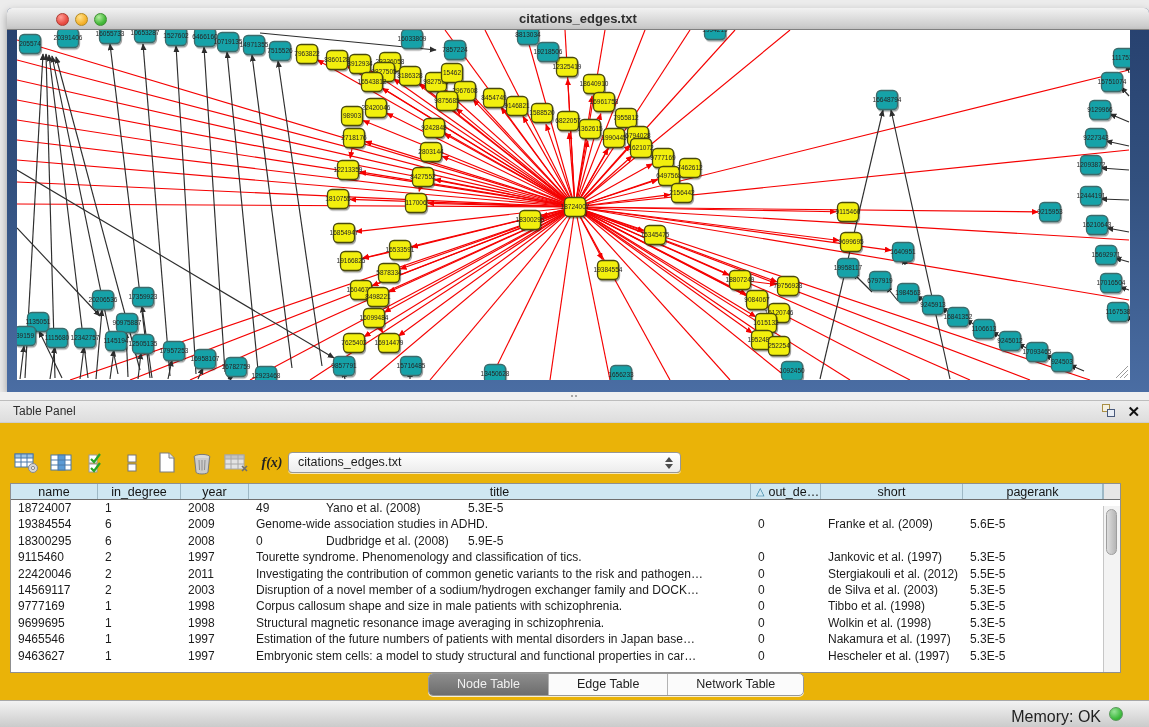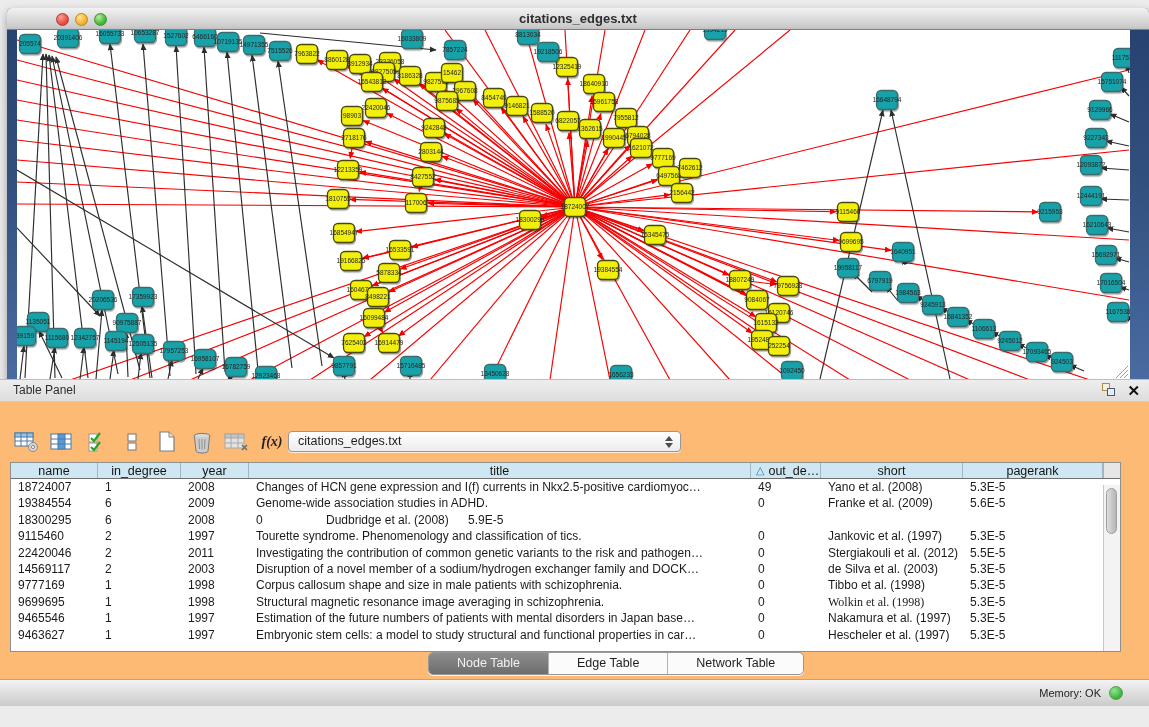--- a/index.html
+++ b/index.html
@@ -29,21 +29,21 @@
     font-size:13px;font-weight:bold;color:#2e2e2e;
   }
   .net-canvas{
     position:absolute;left:10px;top:22px;width:1113px;height:350px;background:#ffffff;overflow:hidden;
   }
   .net-canvas svg{position:absolute;left:0;top:0;}
   
   .splitter{position:absolute;left:0;top:392px;width:1149px;height:8px;background:#f0f0f0;}
   .splitter .dot{position:absolute;top:3px;width:2px;height:2px;background:#8f8f8f;border-radius:50%;}
   
-  .table-panel{position:absolute;left:0;top:379px;width:1149px;height:327px;background:#fdba74;border-top:1px solid #bdbdbd;box-sizing:border-box;}
+  .table-panel{position:absolute;left:0;top:400px;width:1149px;height:327px;background:#eab308;border-top:1px solid #bdbdbd;box-sizing:border-box;}
   .panel-header{position:relative;height:21px;background:linear-gradient(#eeeeee,#dddddd);border-bottom:1px solid #cfcfcf;}
   .panel-title{position:absolute;left:13px;top:0;line-height:21px;font-size:12px;color:#2e2e2e;}
   .float-btn{position:absolute;right:32px;top:3px;width:16px;height:14px;cursor:default;}
   .float-btn .sq1{position:absolute;left:1px;top:0;width:8px;height:8px;border:1.5px solid #a98e44;box-sizing:border-box;background:#f5f0df;}
   .float-btn .sq2{position:absolute;left:6px;top:5px;width:8px;height:8px;border:1.5px solid #49597a;box-sizing:border-box;background:#e8edf5;}
   .close-btn{position:absolute;right:9px;top:1px;font-size:15px;font-weight:bold;color:#111;line-height:19px;}
   
   .toolbar{position:absolute;left:14px;top:48px;height:28px;display:flex;align-items:center;gap:9px;}
   .tbtn{width:26px;height:24px;display:flex;align-items:center;justify-content:center;}
   .fx{font-family:"Liberation Serif",serif;font-style:italic;font-weight:bold;font-size:14px;color:#222;}
@@ -67,21 +67,21 @@
   .td{font-size:12px;color:#1b1b1b;line-height:16.4px;padding-left:7px;white-space:nowrap;overflow:hidden;box-sizing:border-box;}
   .vscroll{position:absolute;right:0;top:22px;bottom:0;width:17px;background:#f3f3f3;border-left:1px solid #c6c6c6;box-sizing:border-box;}
   .vthumb{position:absolute;left:2px;top:3px;width:11px;height:46px;border-radius:6px;background:linear-gradient(90deg,#dedede,#b5b5b5);border:1px solid #9e9e9e;box-sizing:border-box;}
   
   .tabs{position:absolute;left:428px;top:272px;height:21px;display:flex;border:1px solid #989898;border-radius:5px;overflow:hidden;background:#fbfbfb;box-shadow:0 1px 0 rgba(255,255,255,.8);}
   .tab{padding:0 28px;line-height:21px;font-size:12.5px;color:#1e1e1e;border-right:1px solid #b3b3b3;}
   .tab:last-child{border-right:none;}
   .tab.active{background:linear-gradient(#8d8d8d,#6d6d6d);color:#f1f1f1;}
   
   .statusbar{position:absolute;left:0;bottom:0;width:1149px;height:27px;background:linear-gradient(#f3f3f3,#cbcbcb);border-top:1px solid #a8a8a8;box-sizing:border-box;}
-  .memlabel{position:absolute;right:48px;top:7px;font-size:11px;color:#1f1f1f;}
+  .memlabel{position:absolute;right:48px;top:7px;font-size:16px;color:#1f1f1f;}
   .memdot{position:absolute;right:26px;top:6px;width:14px;height:14px;border-radius:50%;
     background:radial-gradient(circle at 35% 30%,#97e297,#3cb93c 65%,#2f9a2f);border:1px solid #5a995a;box-sizing:border-box;}
 </style>
 </head>
 <body>
 
 <div class="net-window">
   <div class="titlebar">
     <div class="traffic">
       <span class="tl close"></span>
@@ -830,21 +830,20 @@
         <div class="th" style="width: 140px;">
           <span>pagerank</span>
         </div>
         <div class="thspacer"></div>
       </div>
     <div id="tbody">
         <div class="tr">
           <div class="td" style="width: 87px;">18724007</div>
           <div class="td" style="width: 83px;">1</div>
           <div class="td" style="width: 68px;">2008</div>
-          <div class="td" style="width: 502px;">Changes of HCN gene expression and I(f) currents in Nkx2.5-positive cardiomyoc…</div>
           <div class="td" style="width: 70px;">49</div>
           <div class="td" style="width: 142px;">Yano et al. (2008)</div>
           <div class="td" style="width: 140px;">5.3E-5</div>
         </div>
         <div class="tr">
           <div class="td" style="width: 87px;">19384554</div>
           <div class="td" style="width: 83px;">6</div>
           <div class="td" style="width: 68px;">2009</div>
           <div class="td" style="width: 502px;">Genome-wide association studies in ADHD.</div>
           <div class="td" style="width: 70px;">0</div>
@@ -894,21 +893,21 @@
           <div class="td" style="width: 70px;">0</div>
           <div class="td" style="width: 142px;">Tibbo et al. (1998)</div>
           <div class="td" style="width: 140px;">5.3E-5</div>
         </div>
         <div class="tr">
           <div class="td" style="width: 87px;">9699695</div>
           <div class="td" style="width: 83px;">1</div>
           <div class="td" style="width: 68px;">1998</div>
           <div class="td" style="width: 502px;">Structural magnetic resonance image averaging in schizophrenia.</div>
           <div class="td" style="width: 70px;">0</div>
-          <div class="td" style="width: 142px; font-family: Liberation Serif, serif;">Wolkin et al. (1998)</div>
+          <div class="td" style="width: 142px;">Wolkin et al. (1998)</div>
           <div class="td" style="width: 140px;">5.3E-5</div>
         </div>
         <div class="tr">
           <div class="td" style="width: 87px;">9465546</div>
           <div class="td" style="width: 83px;">1</div>
           <div class="td" style="width: 68px;">1997</div>
           <div class="td" style="width: 502px;">Estimation of the future numbers of patients with mental disorders in Japan base…</div>
           <div class="td" style="width: 70px;">0</div>
           <div class="td" style="width: 142px;">Nakamura et al. (1997)</div>
           <div class="td" style="width: 140px;">5.3E-5</div>

